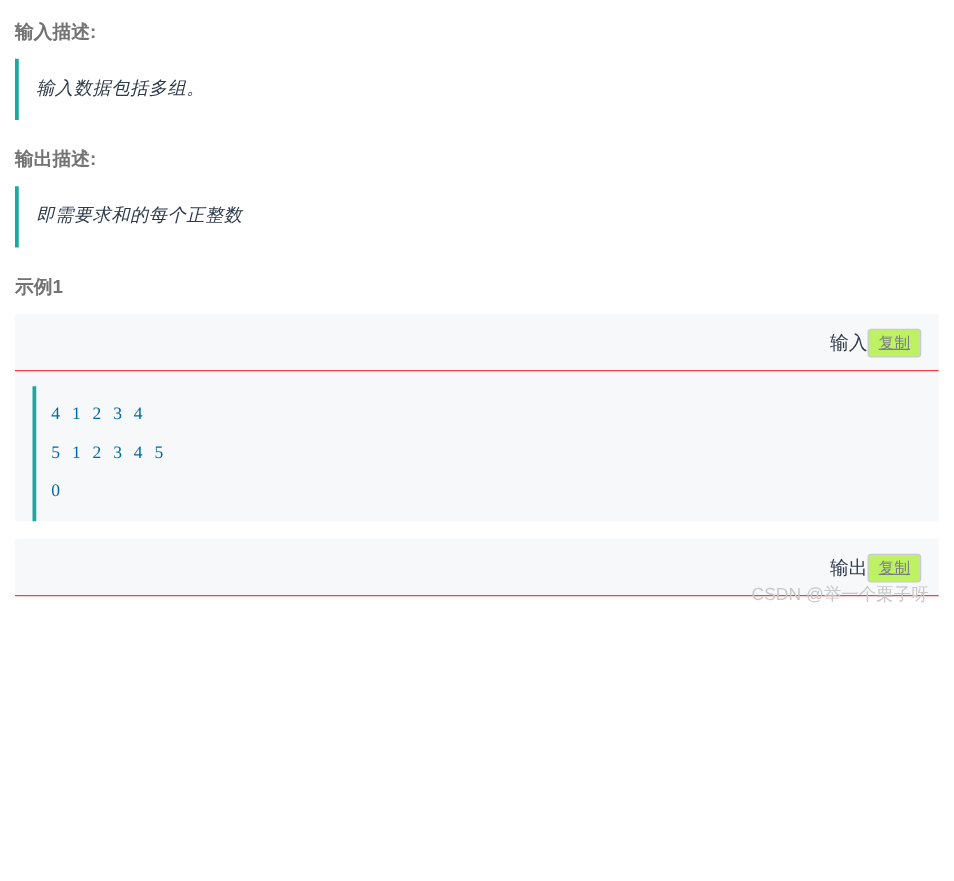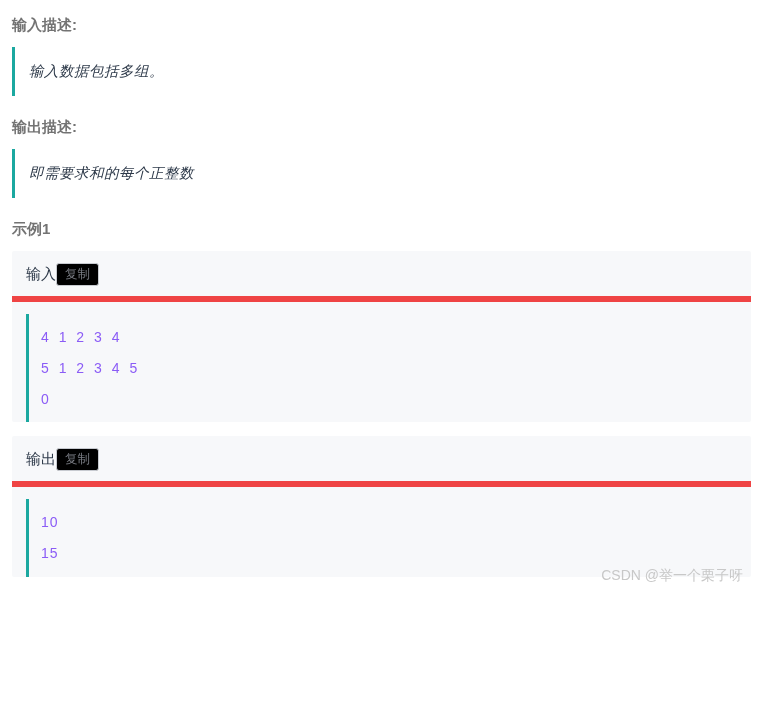--- a/index.html
+++ b/index.html
@@ -36,47 +36,48 @@
       font-family: "Microsoft YaHei", monospace;
       letter-spacing: 0.5px;
     }
     .example-box {
       background: #f7f8fa;
       border-radius: 2px;
       margin-bottom: 14px;
     }
     .example-header {
       display: flex;
-      justify-content: flex-start;
+      justify-content: flex-end;
       align-items: center;
       padding: 12px 14px 10px 14px;
-      border-bottom: 6px solid #ef4444;
+      border-bottom: 1px solid #ef4444;
     }
     .example-label {
       font-size: 15px;
       color: #2e3a4a;
     }
     .copy-btn {
       border: 1px solid #c7cad0;
-      background: #000000;
+      background: #bef264;
       color: #7a7d85;
       font-size: 12.5px;
       padding: 2px 8px;
       border-radius: 3px;
       cursor: pointer;
+      text-decoration: underline;
     }
     .example-code-wrap {
       border-left: 3px solid #1ba8a0;
       margin: 12px 14px 14px 14px;
       padding: 8px 12px;
     }
     .example-code {
-      font-family: Liberation Sans, sans-serif;
+      font-family: Liberation Serif, serif;
       font-size: 14px;
-      color: #8b5cf6;
+      color: #0369a1;
       white-space: pre;
       line-height: 2.2;
       letter-spacing: 3px;
     }
     .example-code.output {
       letter-spacing: 1px;
     }
     .watermark {
       position: absolute;
       right: 20px;
@@ -112,19 +113,15 @@
 5 1 2 3 4 5
 0</div>
   </div>
 </div>
 
 <div class="example-box">
   <div class="example-header">
     <span class="example-label">输出</span>
     <button class="copy-btn">复制</button>
   </div>
-  <div class="example-code-wrap">
-    <div class="example-code output">10
-15</div>
-  </div>
 </div>
 
 <div class="watermark">CSDN @举一个栗子呀</div>
 
 </body></html>

